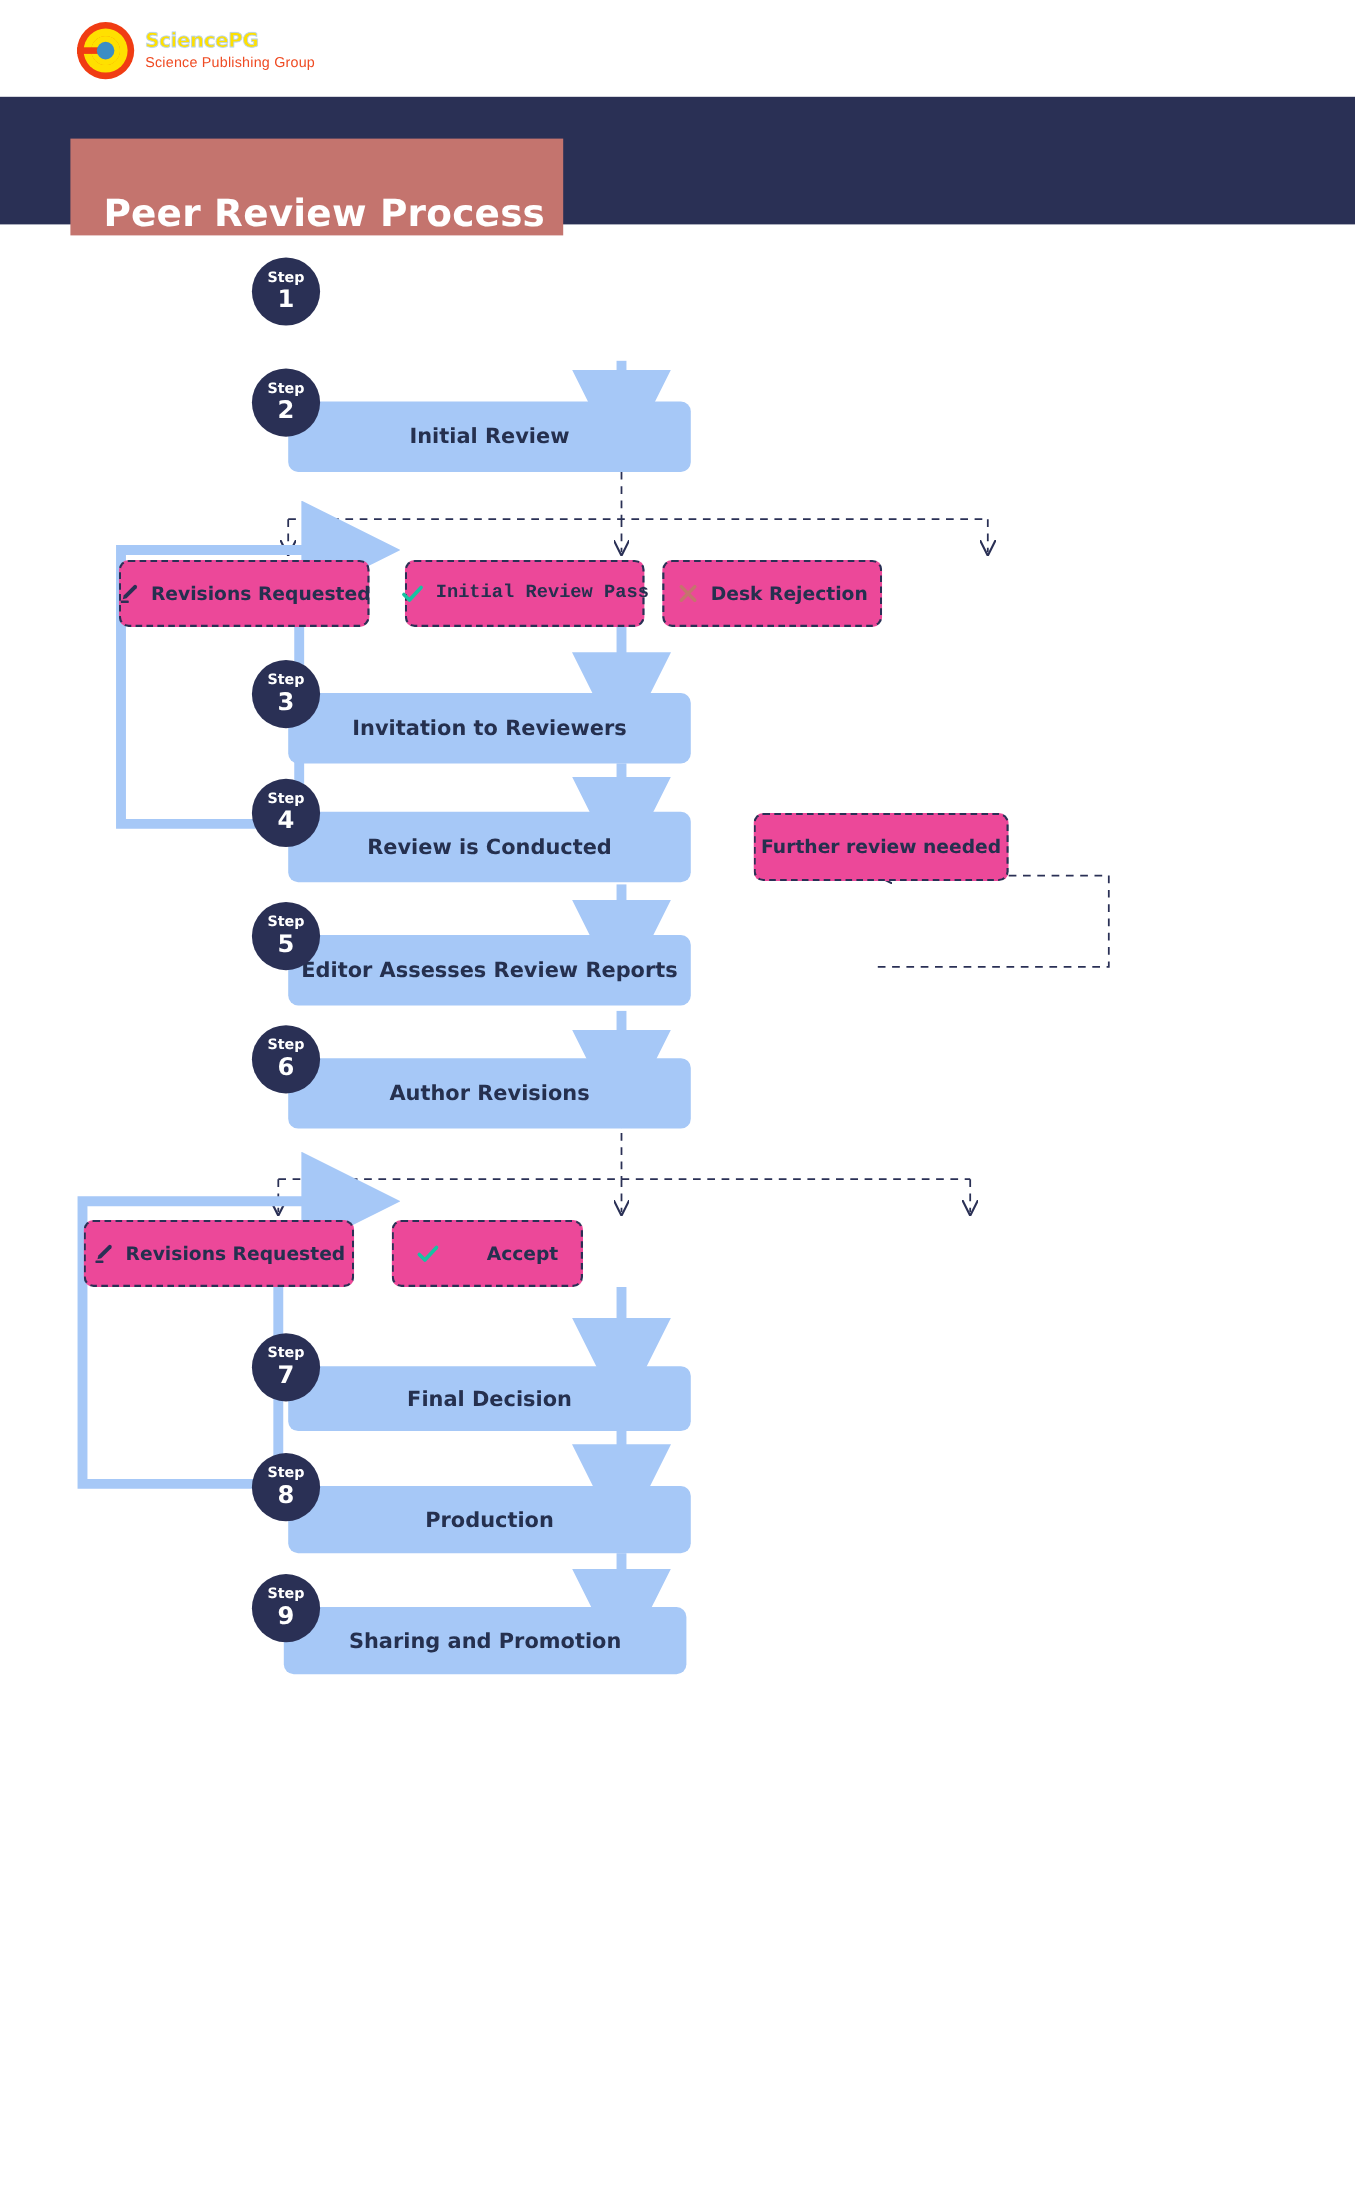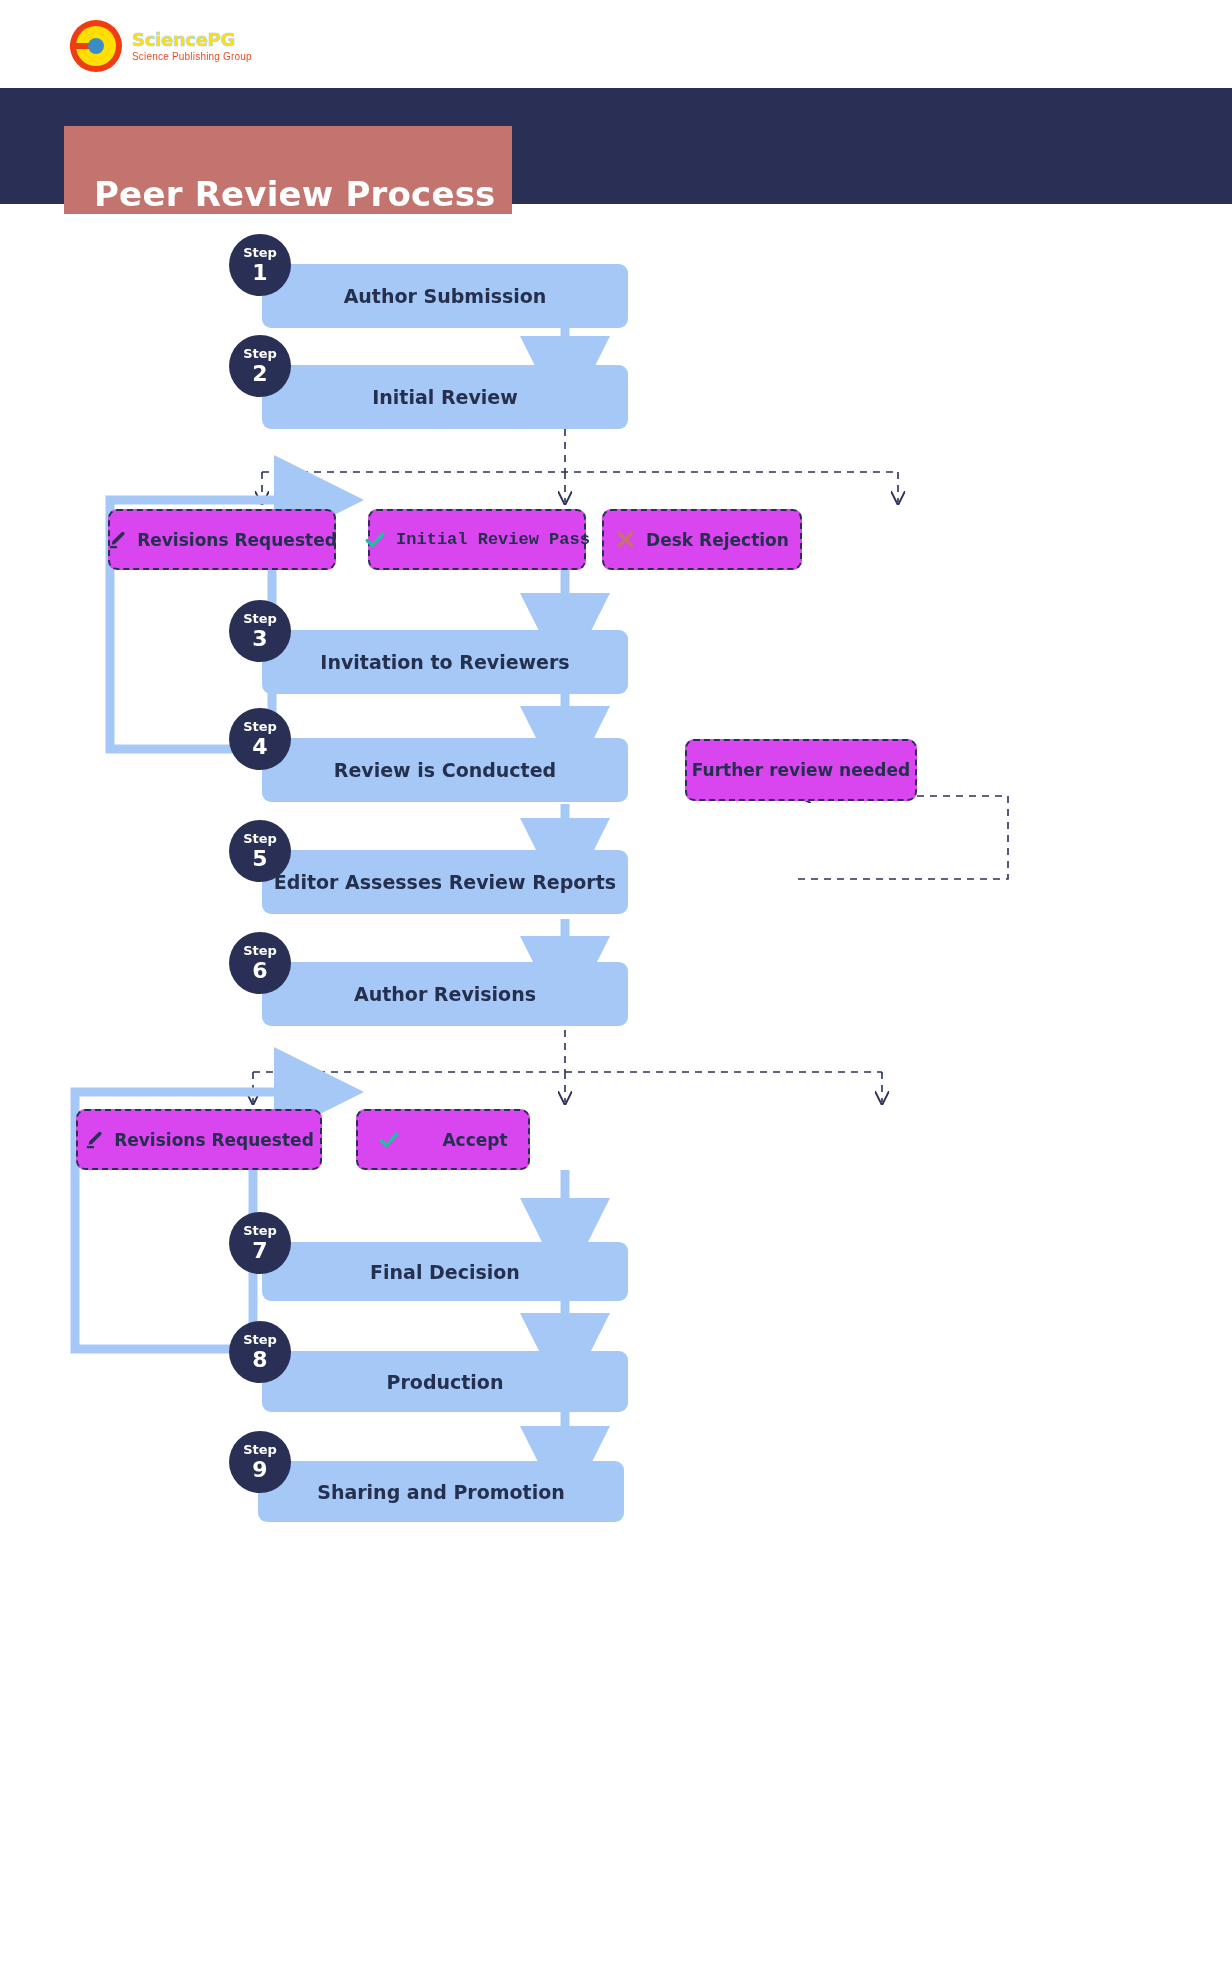--- a/index.html
+++ b/index.html
@@ -32,21 +32,21 @@
   .logo-mark { position: relative; width: 56px; height: 56px; }
   .logo-text-block { display: flex; flex-direction: column; line-height: 1; }
   .logo-title {
     font-size: 18px; font-weight: bold; letter-spacing: -0.3px;
     color: #ffe000;
     -webkit-text-stroke: 0.7px #b9d4ec;
     text-shadow: 0 0 1px #9dbfdd;
     font-family: "DejaVu Sans", sans-serif;
   }
   .logo-sub {
-    font-size: 10px; color: #ef4b23; letter-spacing: 0.2px;
+    font-size: 13px; color: #ef4b23; letter-spacing: 0.2px;
     margin-top: 3px; font-family: "Liberation Sans", sans-serif;
   }
 
   
   .dark-band {
     position: absolute;
     left: 0; top: 88px;
     width: 1232px; height: 116px;
     background: #2a3055;
   }
@@ -94,21 +94,21 @@
     z-index: 5;
   }
   .badge .b-word { font-size: 13px; font-weight: bold; font-family: "DejaVu Sans", sans-serif; }
   .badge .b-num  { font-size: 22px; font-weight: bold; margin-top: 3px; font-family: "DejaVu Sans", sans-serif; }
 
   
   .dec-box {
     position: absolute;
     border: 2px dashed #2a3055;
     border-radius: 9px;
-    background: #d946ef;
+    background: #ec4899;
     display: flex; align-items: center; justify-content: center;
     gap: 10px;
     color: #25304f;
     font-size: 17px;
     font-weight: bold;
     font-family: "DejaVu Sans", sans-serif;
     z-index: 4;
   }
   .dec-icon { display: inline-flex; align-items: center; justify-content: center; }
   .dec-label { white-space: nowrap; }
@@ -190,23 +190,20 @@
 
       <line x1="565" y1="1095" x2="565" y2="1145" stroke="#a6c8f7" stroke-width="9" marker-end="url(#bluehead)"></line>
 
       <line x1="565" y1="1208" x2="565" y2="1258" stroke="#a6c8f7" stroke-width="9" marker-end="url(#bluehead)"></line>
     </svg>
 
     <div class="badge" style="left:229px; top:30px;">
       <span class="b-word">Step</span>
       <span class="b-num">1</span>
     </div>
-    <div class="step-box" style="left:262px; top:60px; width:366px; height:64px;">
-      <span>Author Submission</span>
-    </div>
 
     <div class="badge" style="left:229px; top:131px;">
       <span class="b-word">Step</span>
       <span class="b-num">2</span>
     </div>
     <div class="step-box" style="left:262px; top:161px; width:366px; height:64px;">
       <span>Initial Review</span>
     </div>
 
     <div class="dec-box" style="left:108px; top:305px; width:228px; height:61px;">

